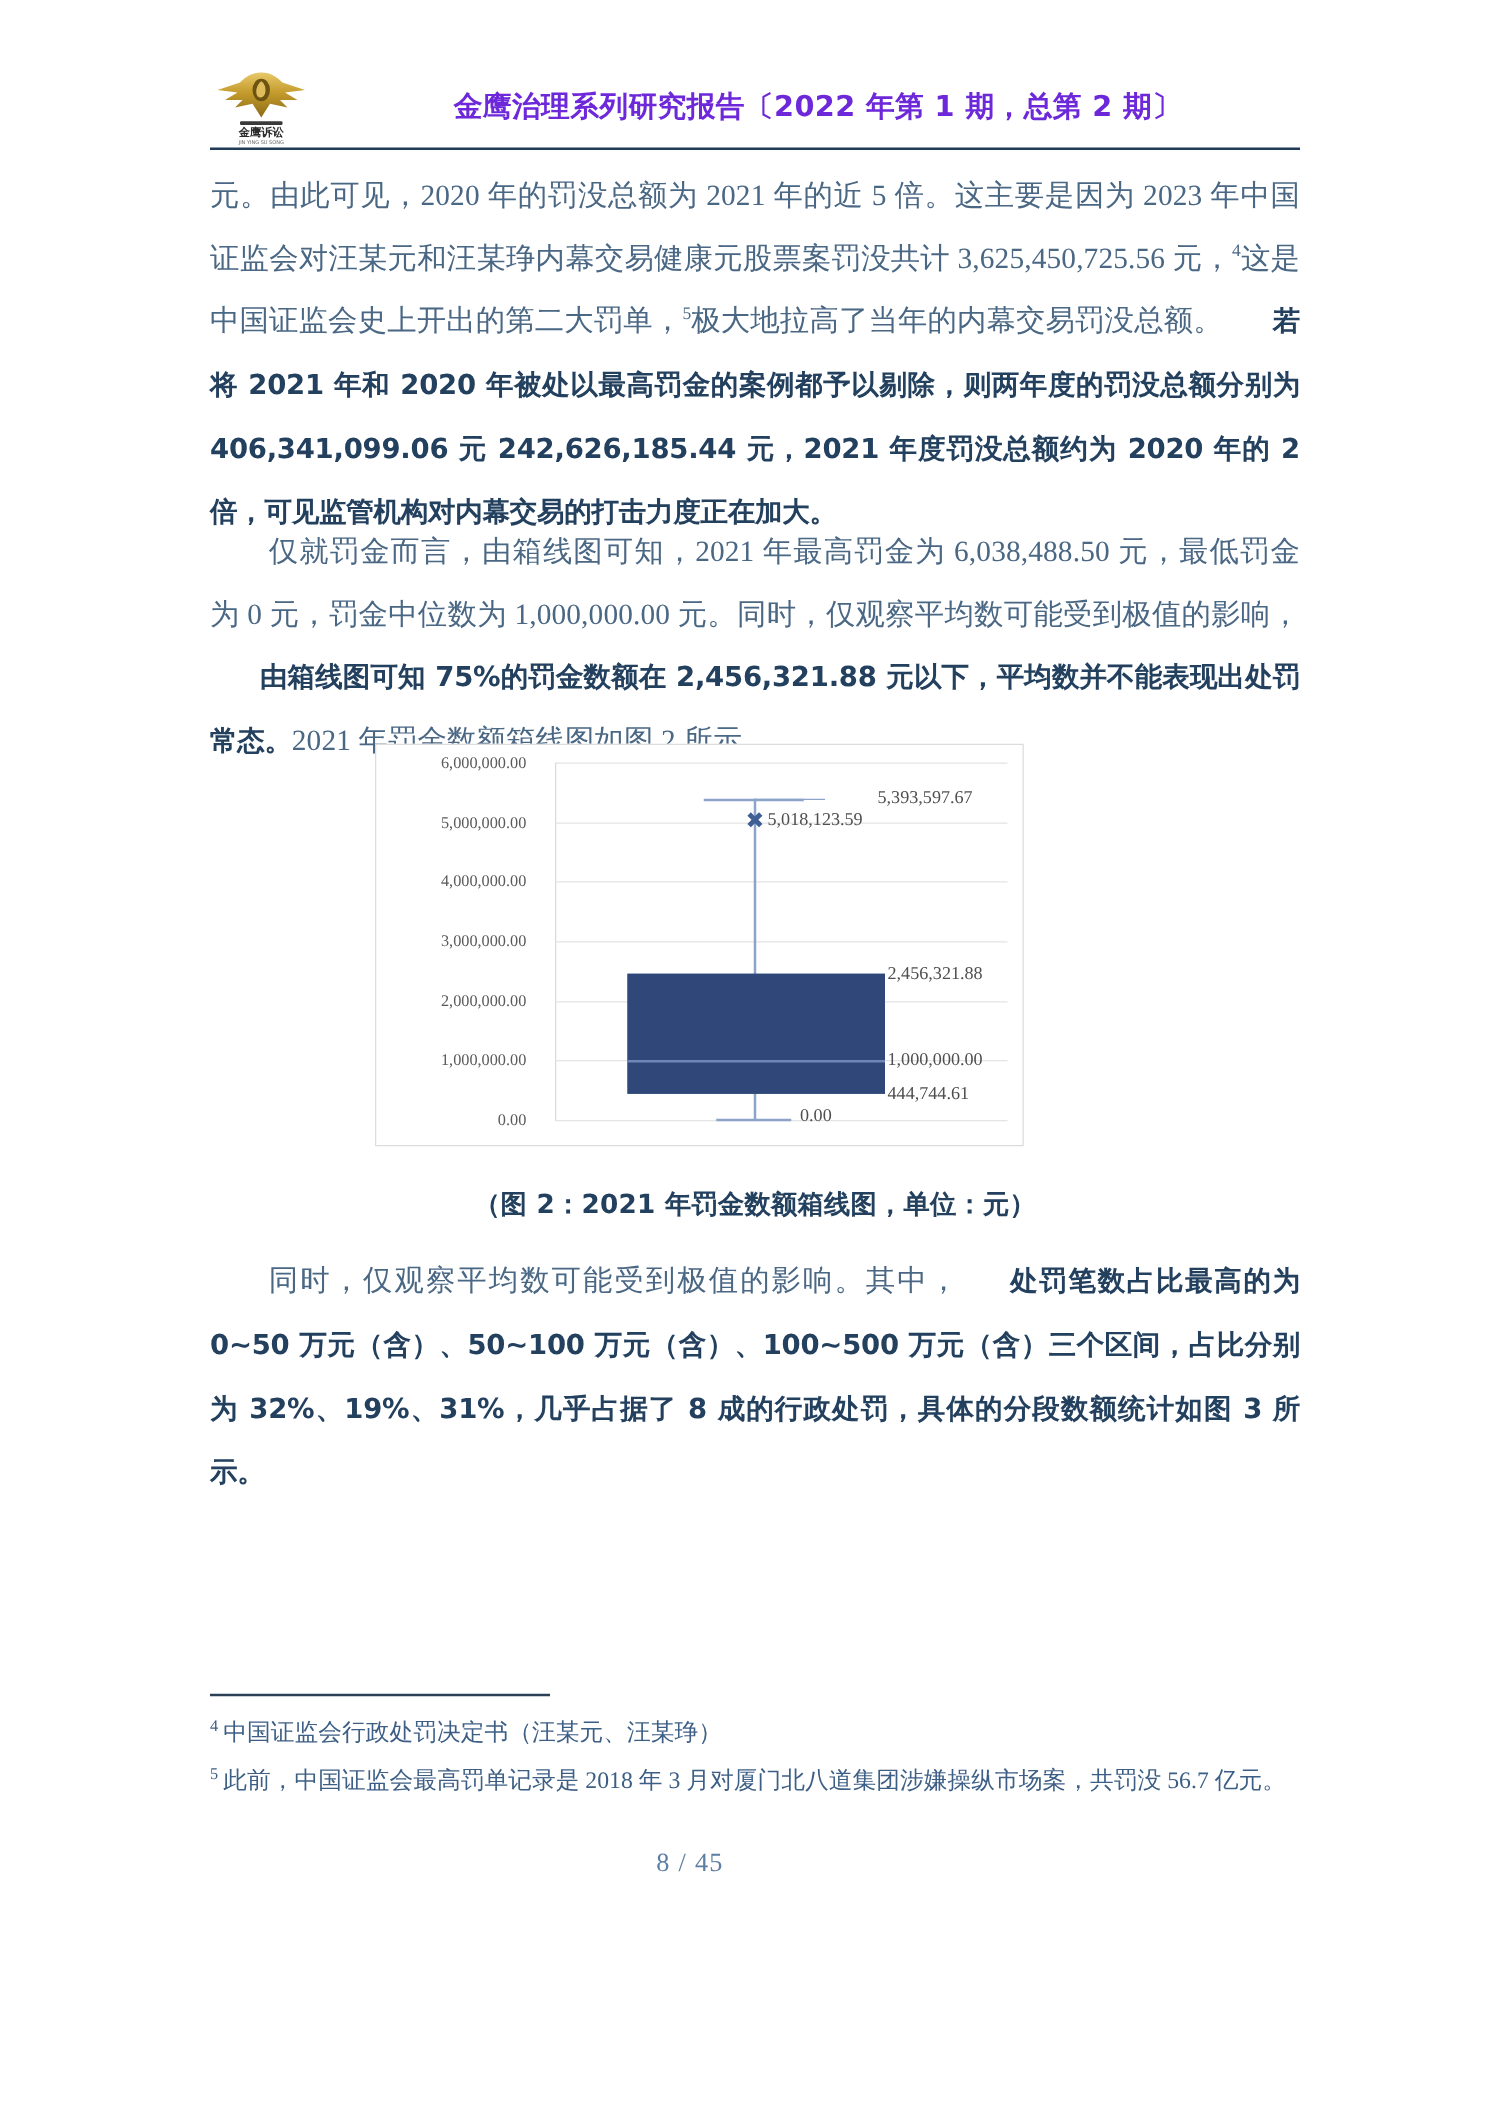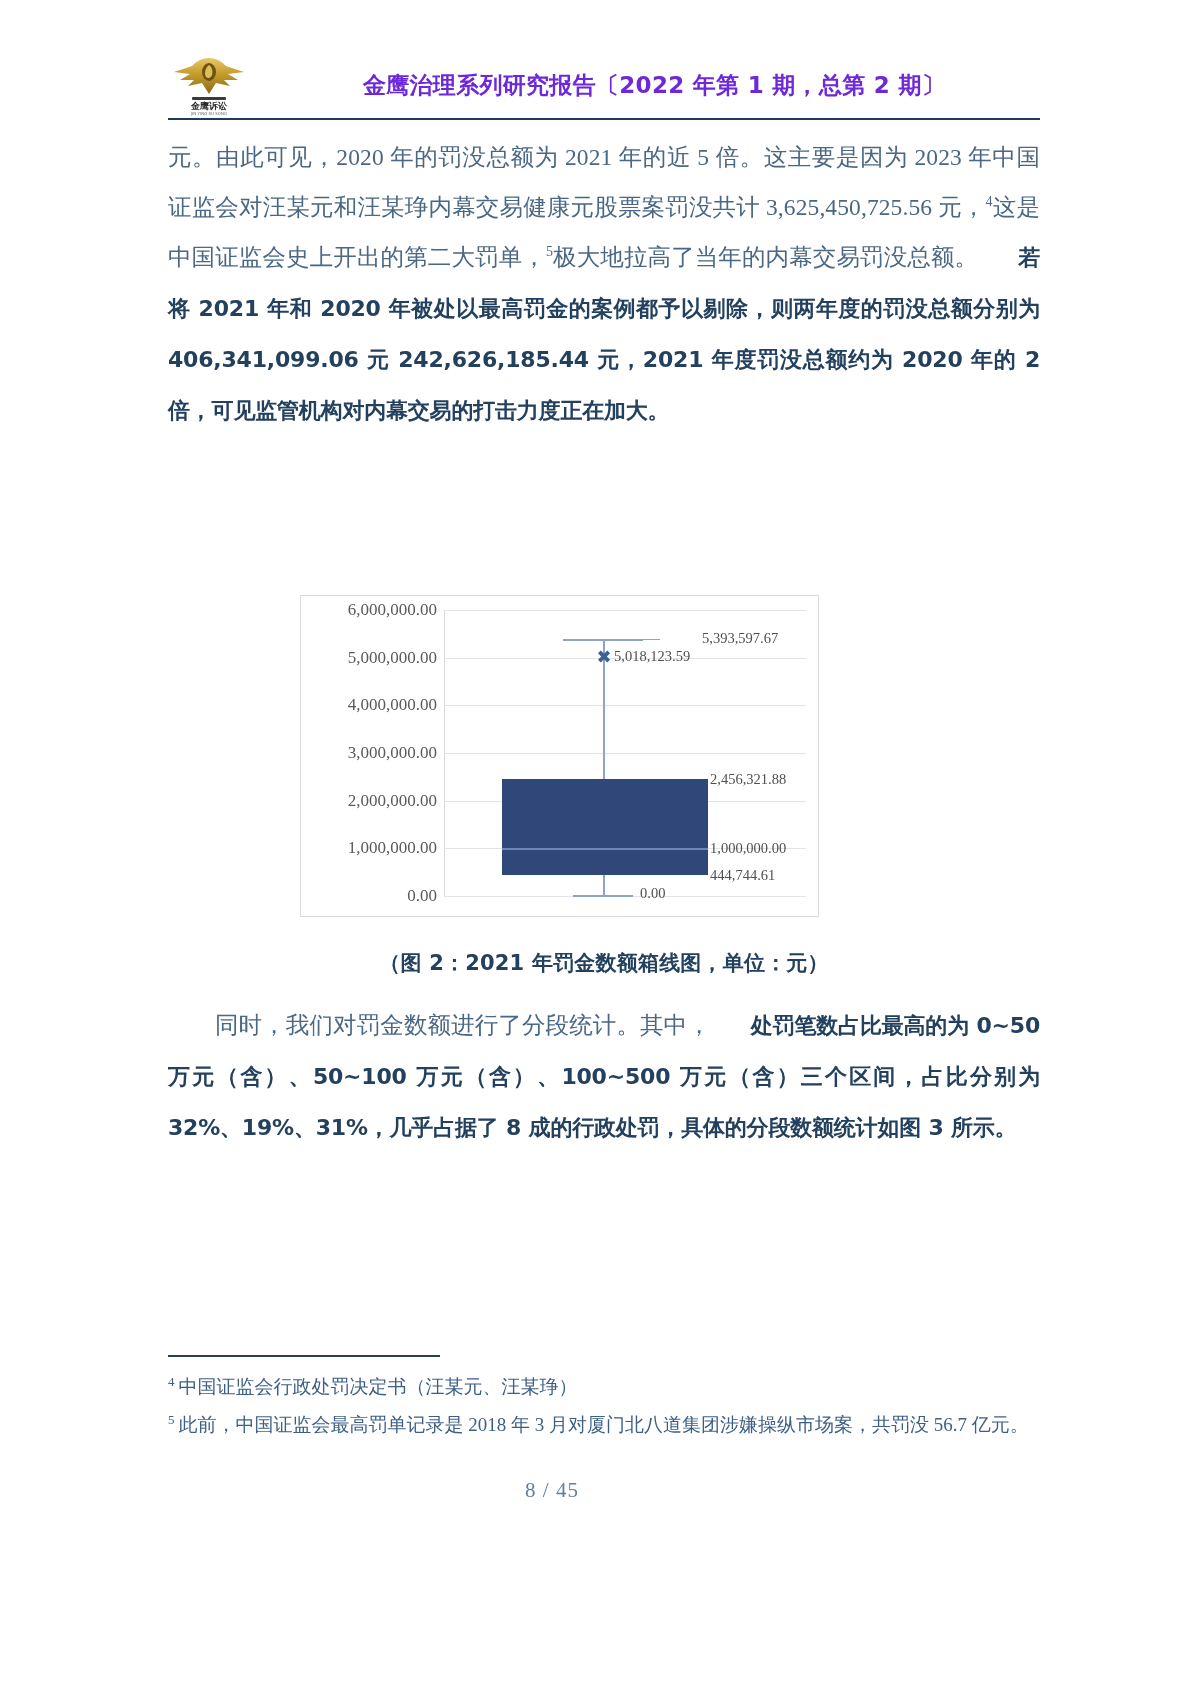--- a/index.html
+++ b/index.html
@@ -94,23 +94,23 @@
     position:absolute;
     left:0; top:0; right:0; bottom:0;
   }
   .y-axis-labels {
     position:absolute;
     left:0px; top:0px;
     width:140px; height:100%;
   }
   .ytick {
     position:absolute;
-    right:4px;
+    right:20px;
     transform:translateY(-50%);
-    font-size:17px;
+    font-size:13px;
     color:#5a5a5a;
     font-family:"Liberation Serif","DejaVu Serif",serif;
     white-space:nowrap;
   }
   .plot {
     position:absolute;
     left:143px; top:14px;
     width:362px; height:286px;
   }
   .gridline {
@@ -244,20 +244,23 @@
       </svg>
     </div>
     <div class="header-title">金鹰治理系列研究报告〔2022 年第 1 期，总第 2 期〕</div>
   </div>
   <div class="header-rule"></div>
 
   <div class="body-block" style="top:132px;">
     <p class="para"><span>元。由此可见，2020 年的罚没总额为 2021 年的近 5 倍。这主要是因为 2023 年中国证监会对汪某元和汪某琤内幕交易健康元股票案罚没共计 3,625,450,725.56 元，</span><sup class="fn">4</sup><span>这是中国证监会史上开出的第二大罚单，</span><sup class="fn">5</sup><span>极大地拉高了当年的内幕交易罚没总额。</span><span class="b">若将 2021 年和 2020 年被处以最高罚金的案例都予以剔除，则两年度的罚没总额分别为 406,341,099.06 元 242,626,185.44 元，2021 年度罚没总额约为 2020 年的 2 倍，可见监管机构对内幕交易的打击力度正在加大。</span></p>
   </div>
 
+  <div class="body-block" style="top:417px;">
+    <p class="para indent"><span>仅就罚金而言，由箱线图可知，2021 年最高罚金为 6,038,488.50 元，最低罚金为 0 元，罚金中位数为 1,000,000.00 元。同时，仅观察平均数可能受到极值的影响，</span><span class="b">由箱线图可知 75%的罚金数额在 2,456,321.88 元以下，平均数并不能表现出处罚常态。</span><span>2021 年罚金数额箱线图如图 2 所示。</span></p>
+  </div>
 
   <div class="chart-wrap">
     <div class="chart-inner">
 
       <div class="y-axis-labels">
         <div class="ytick" style="top:300px;">0.00</div>
         <div class="ytick" style="top:252.3px;">1,000,000.00</div>
         <div class="ytick" style="top:204.7px;">2,000,000.00</div>
         <div class="ytick" style="top:157px;">3,000,000.00</div>
         <div class="ytick" style="top:109.3px;">4,000,000.00</div>
@@ -296,21 +299,21 @@
         <div class="dlabel" style="left:266px; top:230px;">1,000,000.00</div>
         <div class="dlabel" style="left:266px; top:257px;">444,744.61</div>
         <div class="dlabel" style="left:196px; top:275px;">0.00</div>
       </div>
     </div>
   </div>
 
   <div class="fig-caption">（图 2：2021 年罚金数额箱线图，单位：元）</div>
 
   <div class="body-block" style="top:1000px;">
-    <p class="para indent"><span>同时，我们对罚金数额进行了分段统计。其中，</span><span class="b">处罚笔数占比最高的为 0~50 万元（含）、50~100 万元（含）、100~500 万元（含）三个区间，占比分别为 32%、19%、31%，几乎占据了 8 成的行政处罚，具体的分段数额统计如图 3 所示。</span></p>
+    <p class="para indent"><span>同时，仅观察平均数可能受到极值的影响。其中，</span><span class="b">处罚笔数占比最高的为 0~50 万元（含）、50~100 万元（含）、100~500 万元（含）三个区间，占比分别为 32%、19%、31%，几乎占据了 8 成的行政处罚，具体的分段数额统计如图 3 所示。</span></p>
   </div>
 
   <div class="fn-rule"></div>
   <div class="footnotes">
     <div class="fn-line fn-hang"><sup>4</sup><span>中国证监会行政处罚决定书（汪某元、汪某琤）</span></div>
     <div class="fn-line fn-hang"><sup>5</sup><span>此前，中国证监会最高罚单记录是 2018 年 3 月对厦门北八道集团涉嫌操纵市场案，共罚没 56.7 亿元。</span></div>
   </div>
 
   <div class="page-number">8 / 45</div>
 

